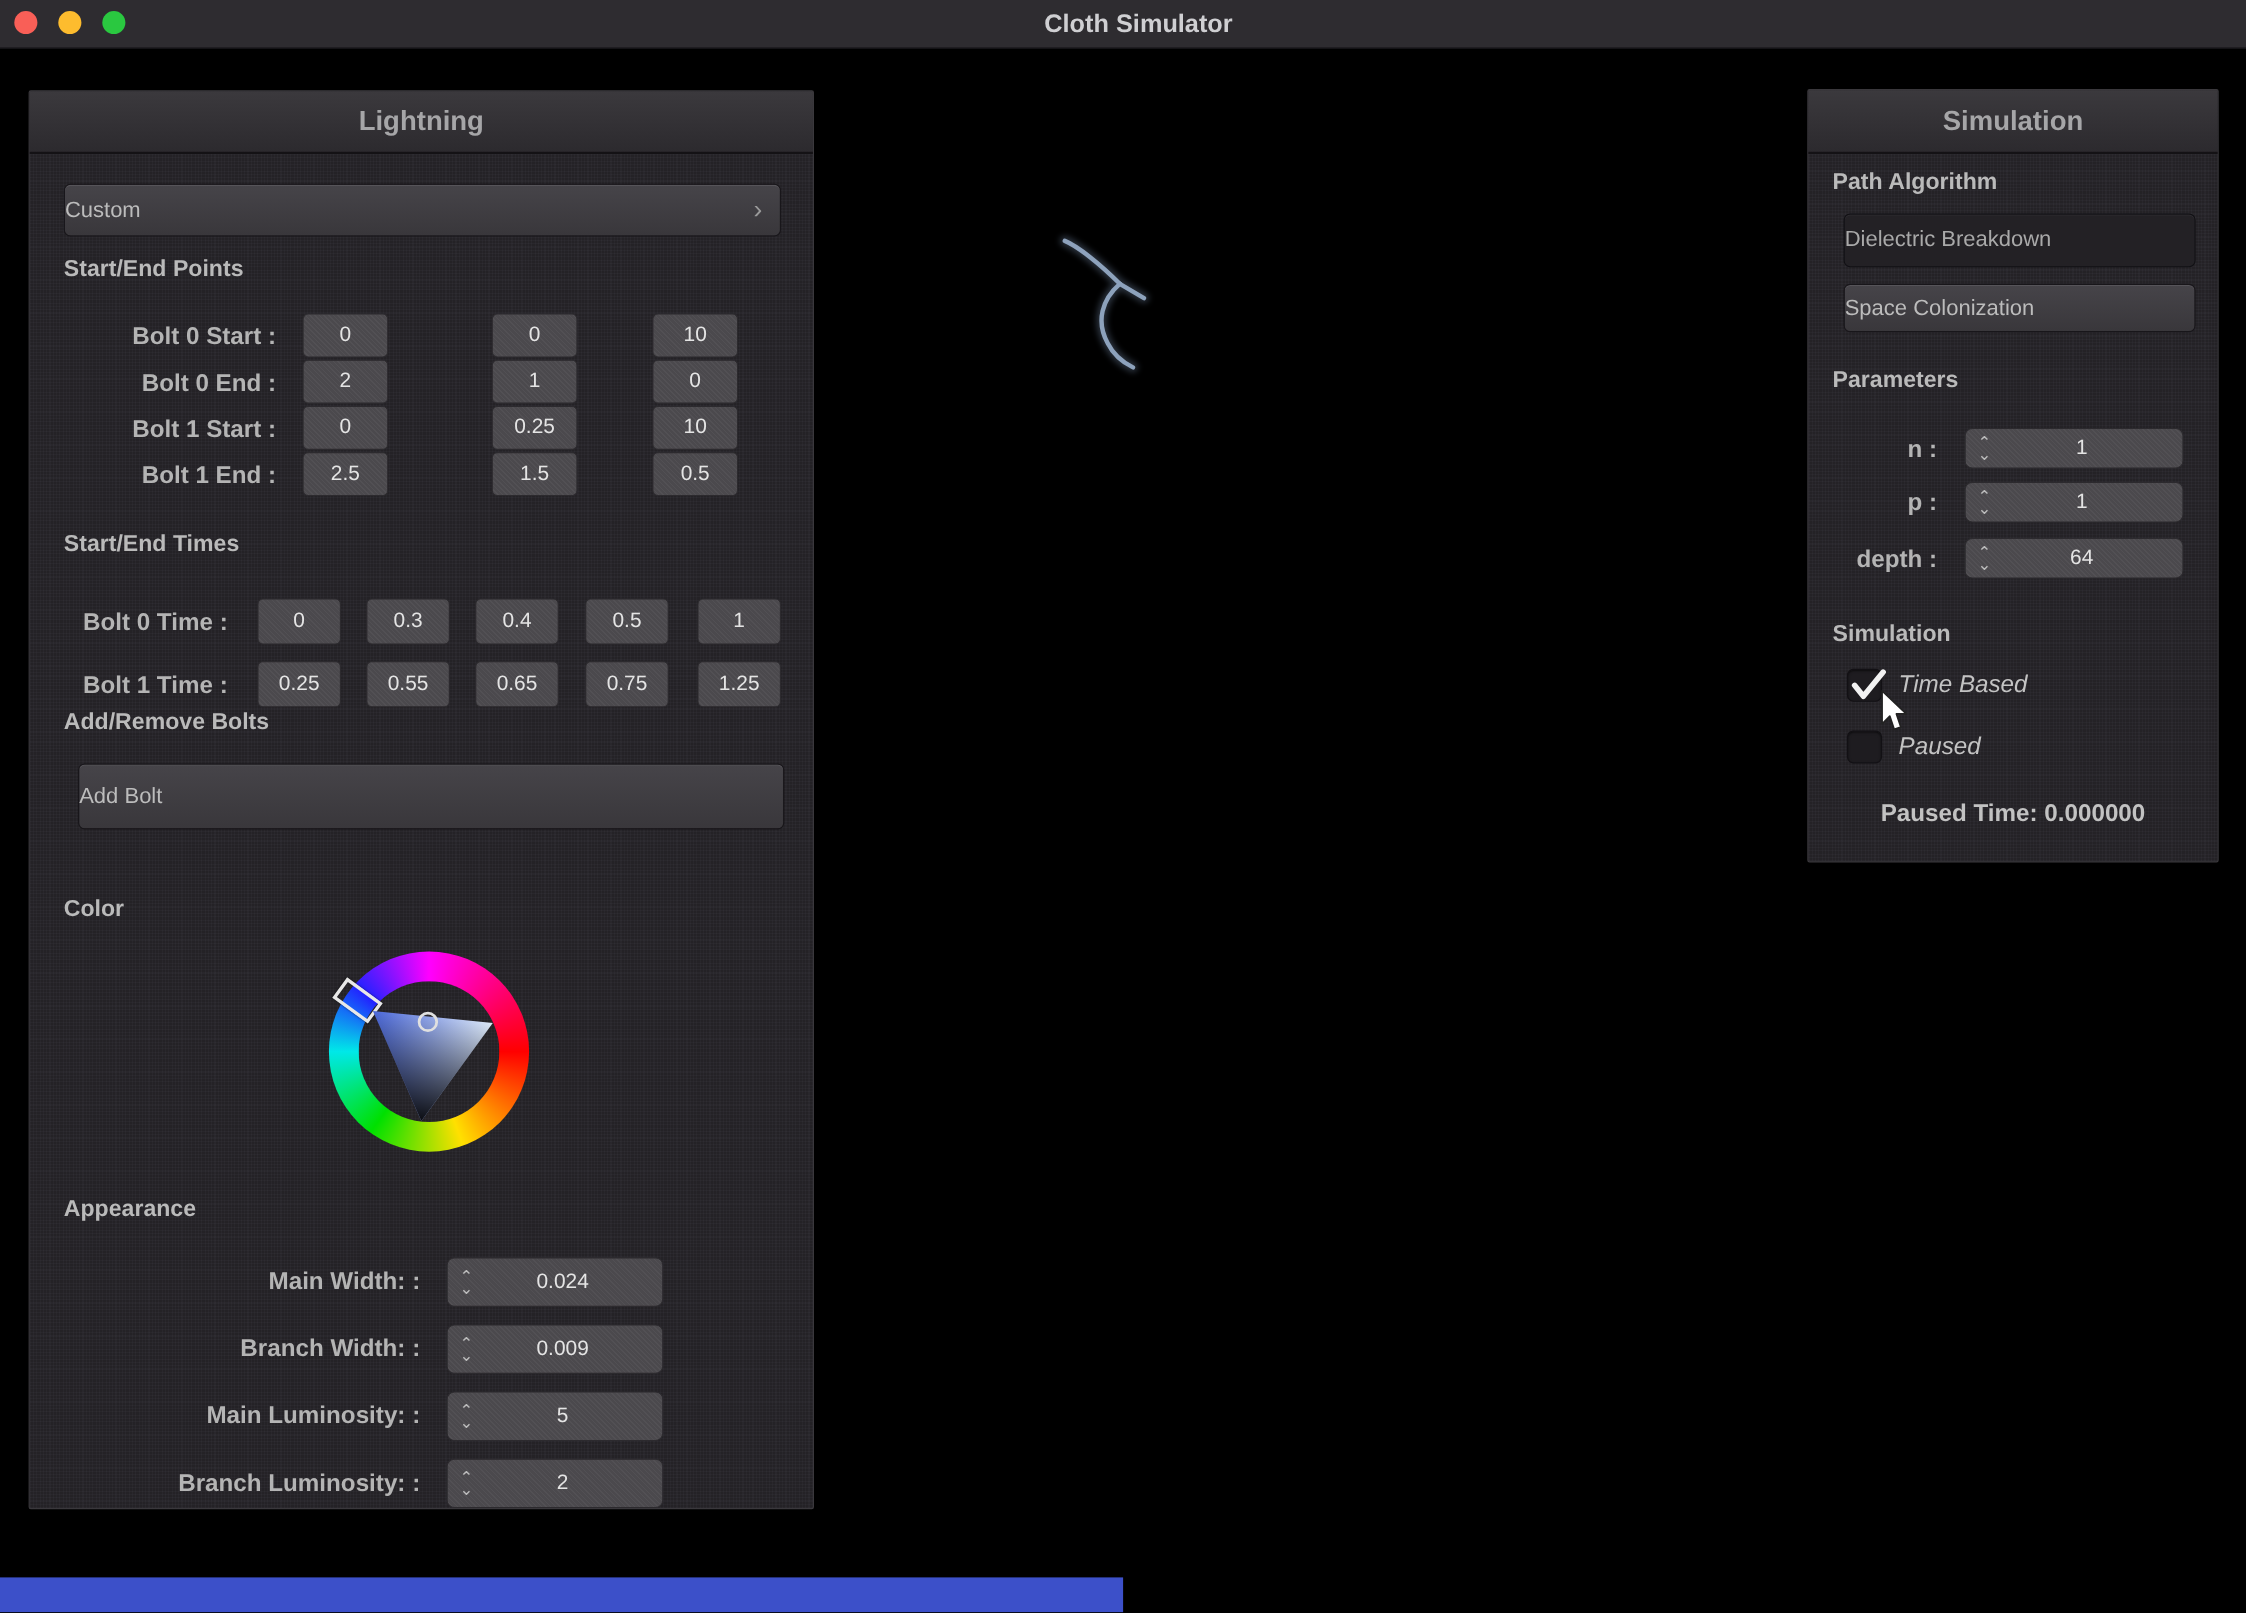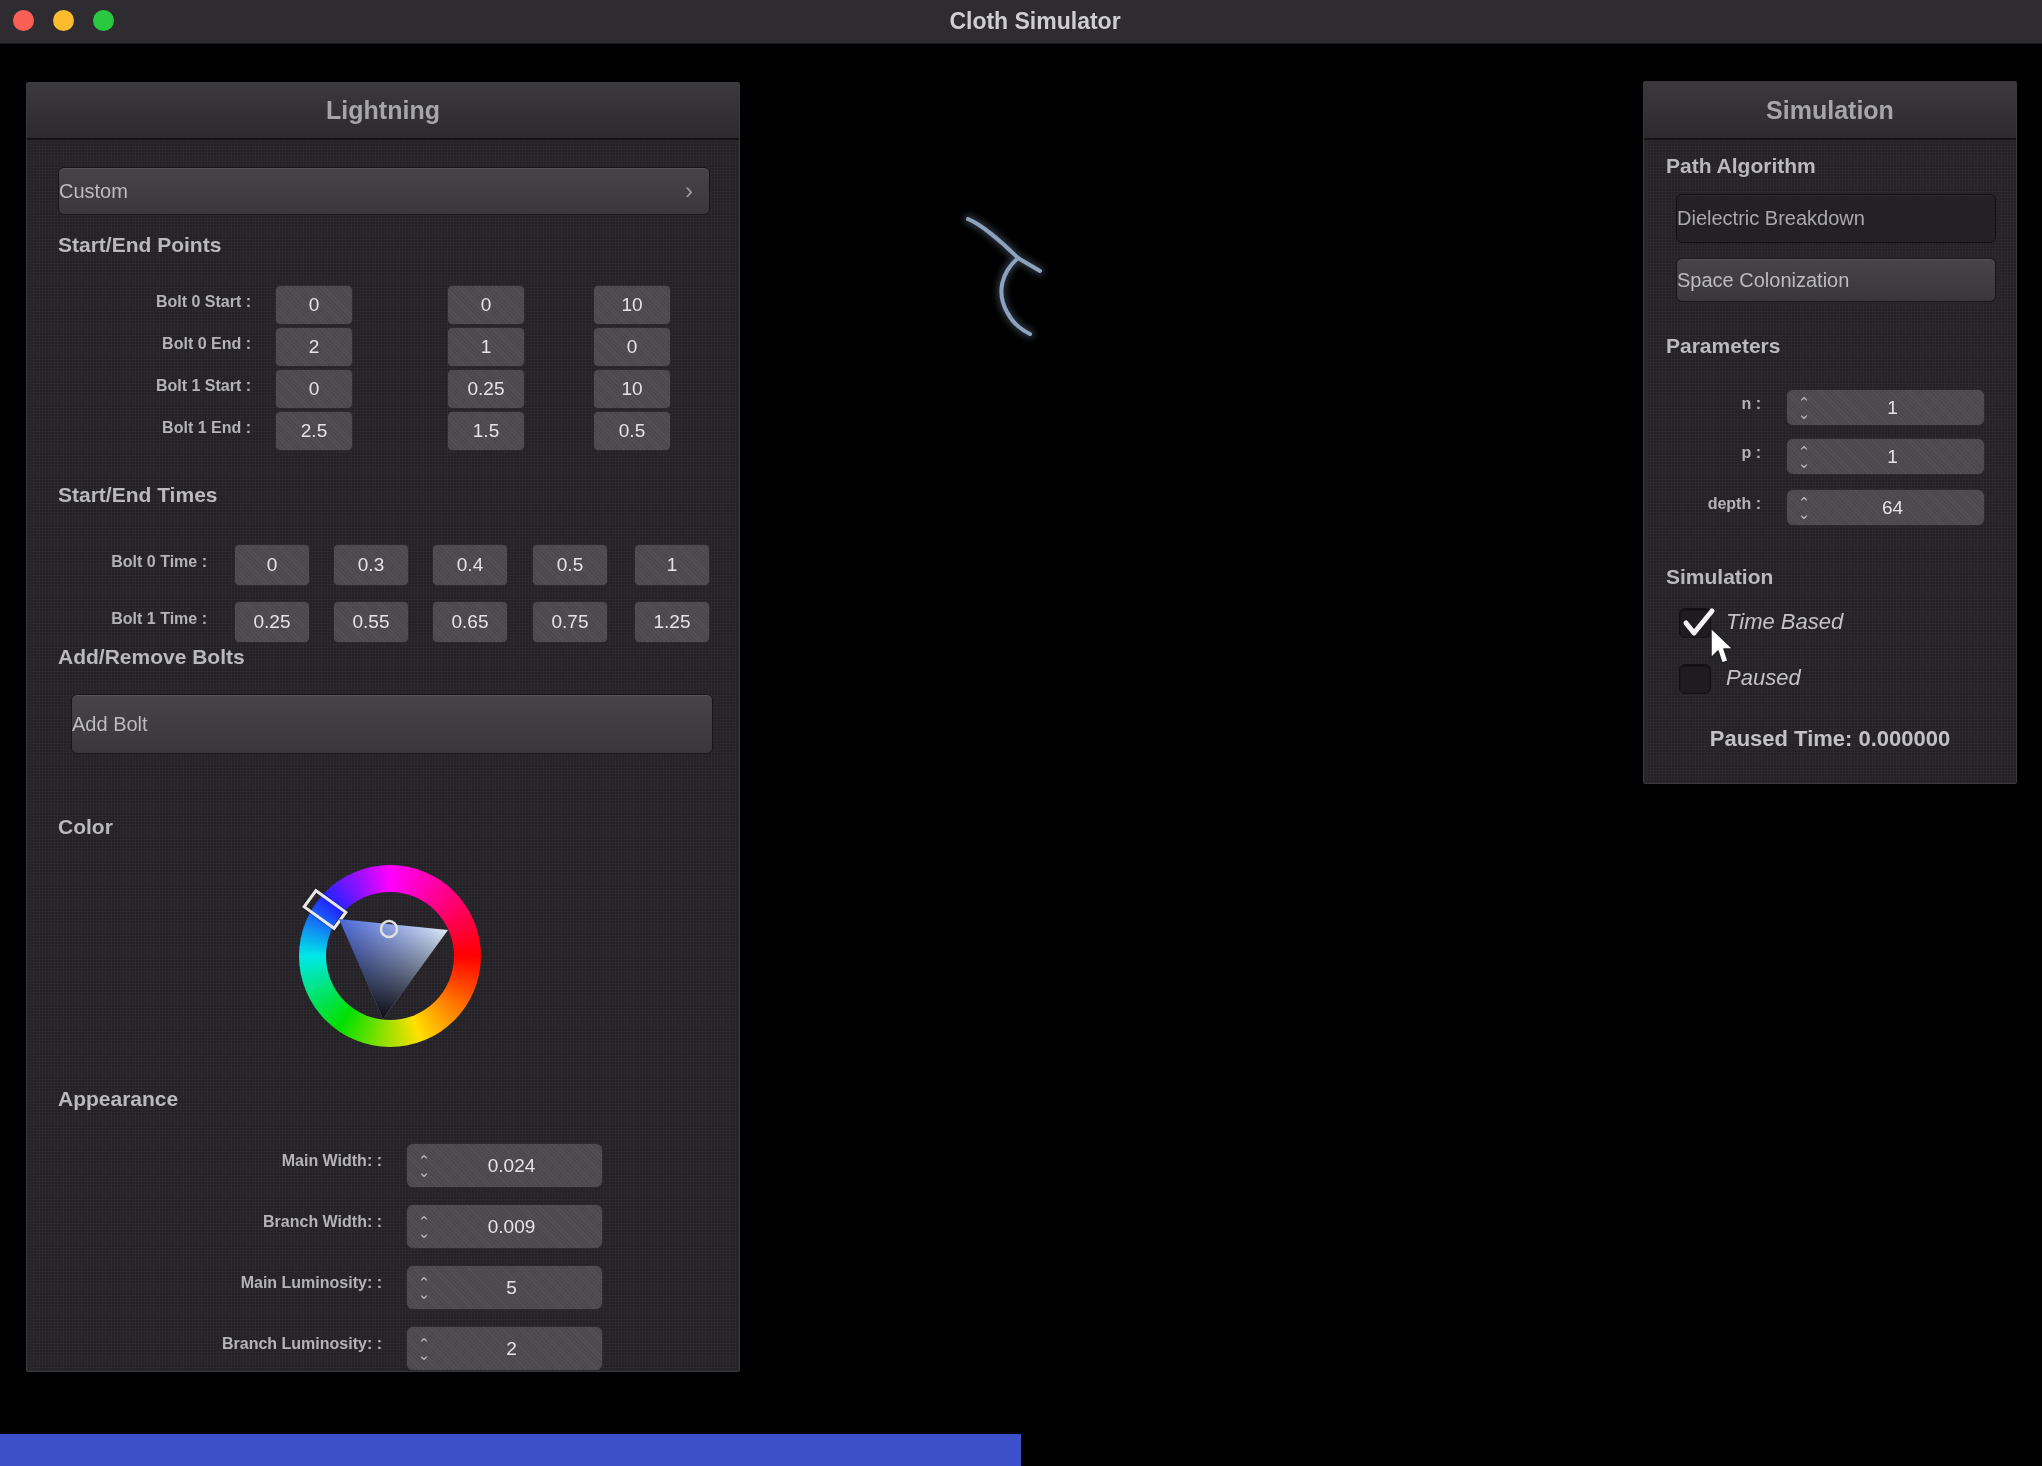--- a/index.html
+++ b/index.html
@@ -30,21 +30,21 @@
   .btn{position:absolute;border-radius:6px;border:1px solid #18161a;
     background:linear-gradient(#464449,#39373b);
     box-shadow:inset 0 1px 0 rgba(255,255,255,.09);
     color:#bcbcbc;font-weight:normal;text-align:left;cursor:default;}
   .btn.dark{background:#232125;box-shadow:inset 0 1px 0 rgba(255,255,255,.05);
     border:1px solid #111014;color:#a9a9a9;}
 
   .vfield{position:absolute;background:#4b494d;border-radius:5px;border:1px solid #2c2a2e;
     color:#e4e4e4;font-size:19px;text-align:center;
     background-image:repeating-linear-gradient(45deg, rgba(255,255,255,.04) 0 1px, transparent 1px 3px);}
-  .rlabel{position:absolute;color:#b4b4b4;font-size:16px;font-weight:bold;text-align:right;}
+  .rlabel{position:absolute;color:#b4b4b4;font-size:22px;font-weight:bold;text-align:right;}
 
   
   .sfield{position:absolute;background:#4b494d;border-radius:7px;border:1px solid #2c2a2e;
     color:#e4e4e4;font-size:19px;
     background-image:repeating-linear-gradient(45deg, rgba(255,255,255,.04) 0 1px, transparent 1px 3px);}
   .sfield .chevs{position:absolute;left:9px;top:0;bottom:0;width:16px;
     display:flex;flex-direction:column;justify-content:center;color:#bdbdbd;}
   .sfield .chevs span{display:block;height:11px;line-height:11px;font-size:15px;text-align:center;}
   .sfield .sval{position:absolute;left:24px;right:10px;top:0;bottom:0;
     display:flex;align-items:center;justify-content:center;}

